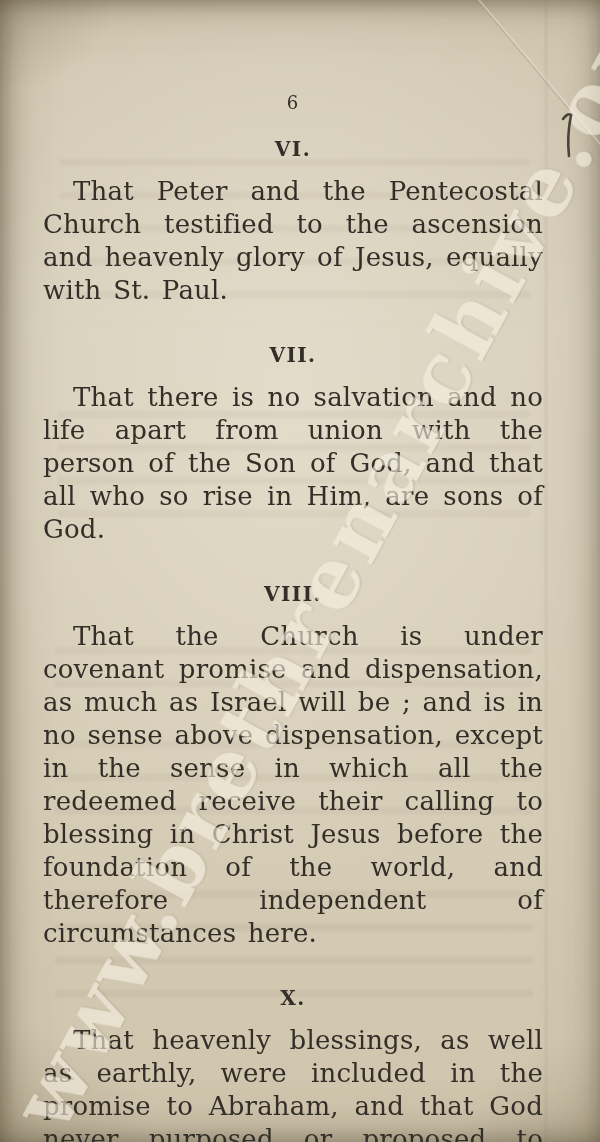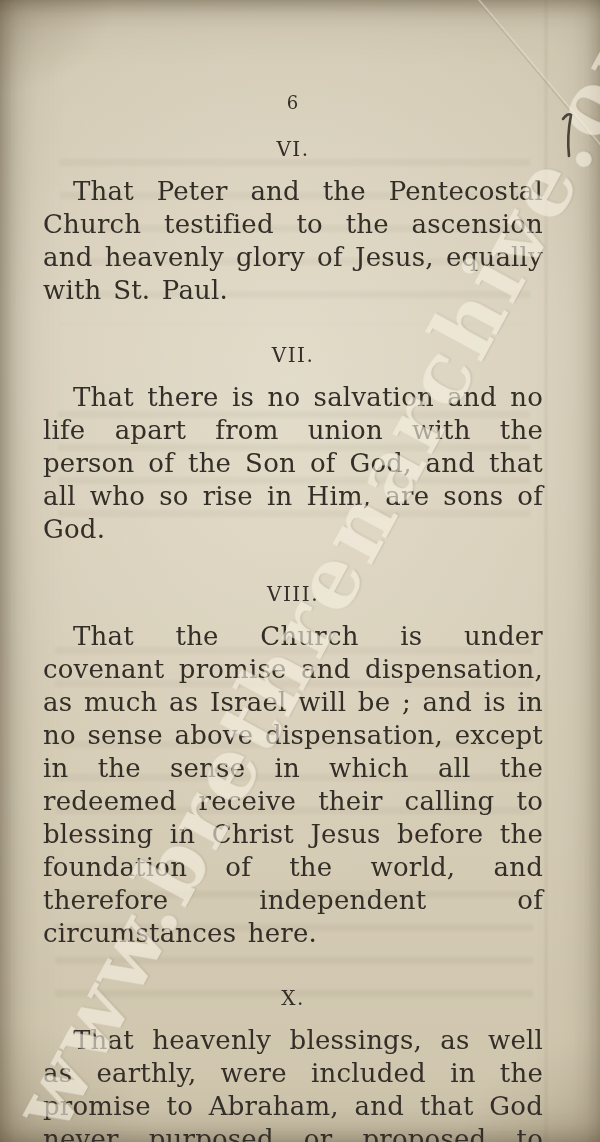--- a/index.html
+++ b/index.html
@@ -57,21 +57,21 @@
 
   .page-number {
     text-align: center;
     font-size: 18px;
     letter-spacing: 1px;
     margin-bottom: 24px;
   }
 
   section h2 {
     font-size: 20px;
-    font-weight: normal;
+    font-weight: bold;
     text-align: center;
     letter-spacing: 1.5px;
     margin: 36px 0 14px 0;
   }
   section:first-of-type h2 { margin-top: 22px; }
 
   section p {
     margin: 1px;
     font-size: 26px;
     line-height: 33px;

